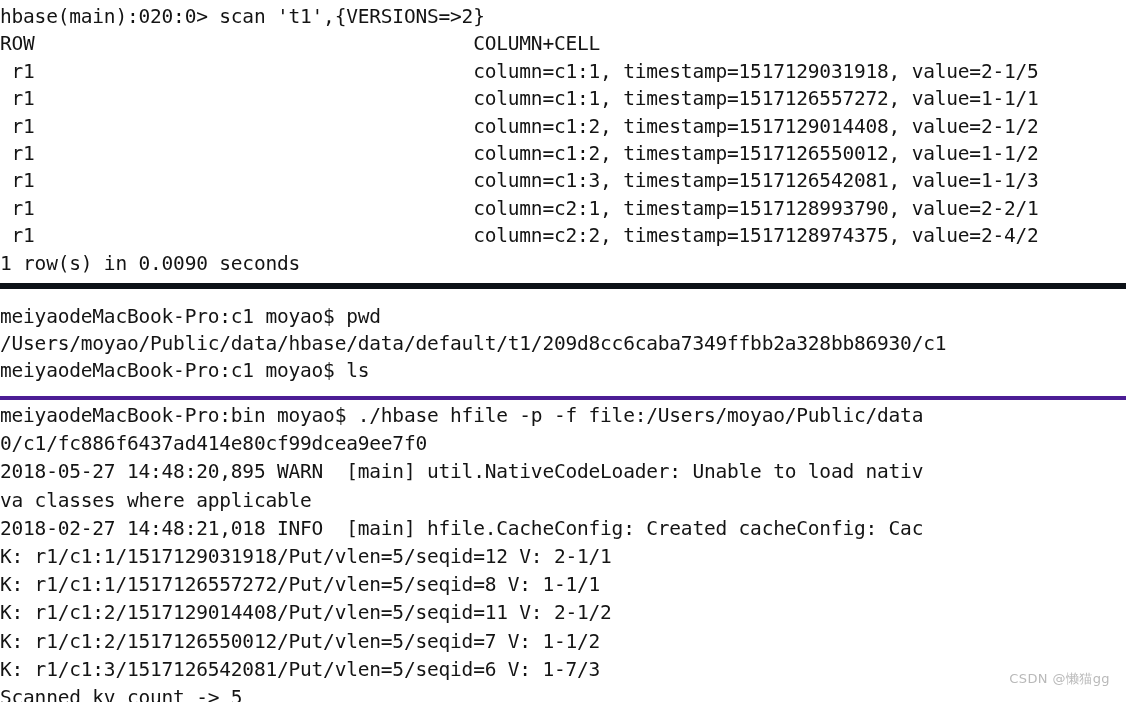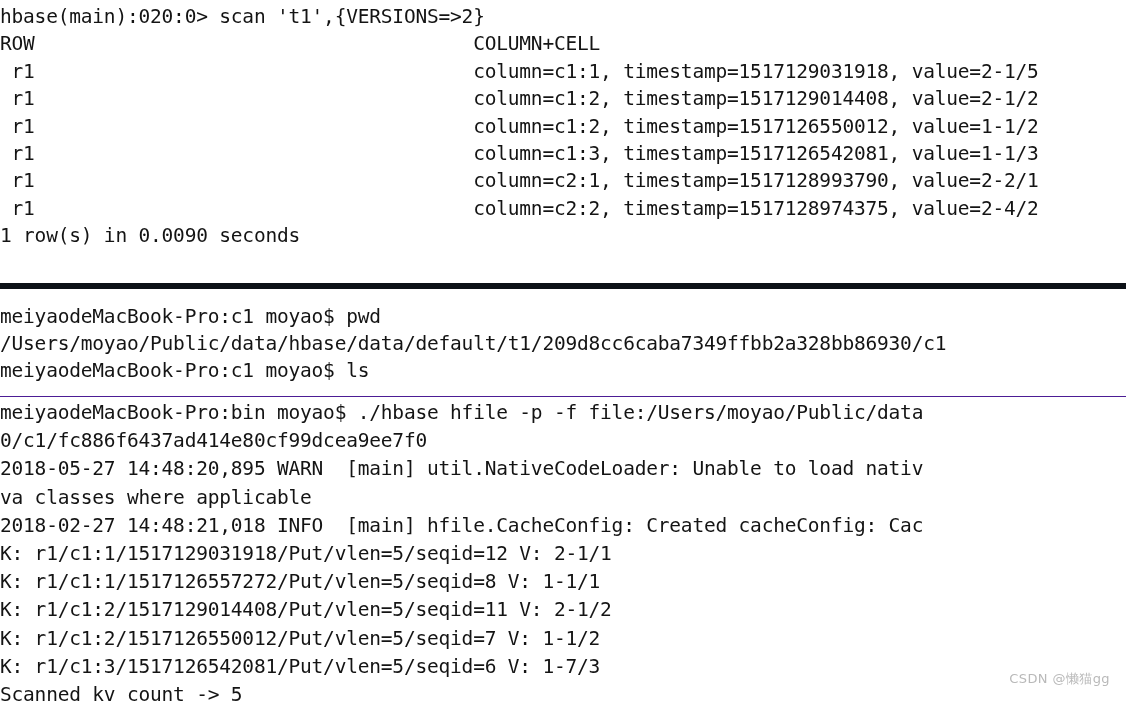--- a/index.html
+++ b/index.html
@@ -27,21 +27,21 @@
   
   .pane {
     background: #ffffff;
     color: #141414;
     overflow: hidden;
     position: relative;
     box-sizing: border-box;
   }
   .pane-scan   { height: 283px; padding: 3px 0 10px 0; }
   .pane-shell  { height: 113px; border-top: 6px solid #0d1117; padding: 14px 0 0 0; }
-  .pane-hfile  { height: 306px; border-top: 1px solid #4c1d95; padding: 2px 0 0 0; }
+  .pane-hfile  { height: 306px; border-top: 4px solid #4c1d95; padding: 2px 0 0 0; }
 
   .line {
     white-space: pre;
     font-family: "DejaVu Sans Mono", "Liberation Mono", monospace;
     font-size: 19.5px;
     line-height: 27px;
     letter-spacing: -0.2px;
     color: #141414;
     height: 27px;
   }
@@ -65,20 +65,21 @@
 </style>
 </head>
 <body>
 
 <div class="screen">
 
   <div class="pane pane-scan">
     <div class="line">hbase(main):020:0&gt; scan 't1',{VERSIONS=&gt;2}</div>
     <div class="line">ROW                                      COLUMN+CELL</div>
     <div class="line"> r1                                      column=c1:1, timestamp=1517129031918, value=2-1/5</div>
+    <div class="line"> r1                                      column=c1:1, timestamp=1517126557272, value=1-1/1</div>
     <div class="line"> r1                                      column=c1:2, timestamp=1517129014408, value=2-1/2</div>
     <div class="line"> r1                                      column=c1:2, timestamp=1517126550012, value=1-1/2</div>
     <div class="line"> r1                                      column=c1:3, timestamp=1517126542081, value=1-1/3</div>
     <div class="line"> r1                                      column=c2:1, timestamp=1517128993790, value=2-2/1</div>
     <div class="line"> r1                                      column=c2:2, timestamp=1517128974375, value=2-4/2</div>
     <div class="line">1 row(s) in 0.0090 seconds</div>
   </div>
 
   <div class="pane pane-shell">
     <div class="line">meiyaodeMacBook-Pro:c1 moyao$ pwd</div>

